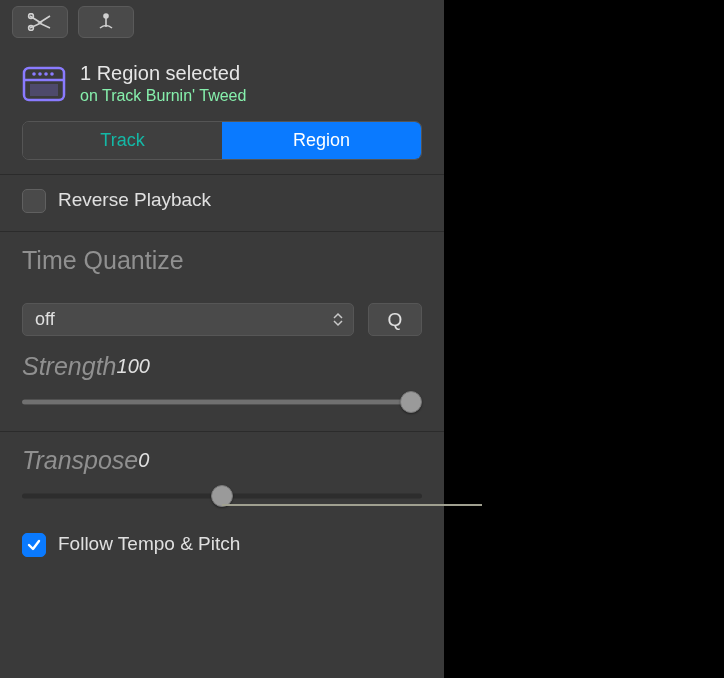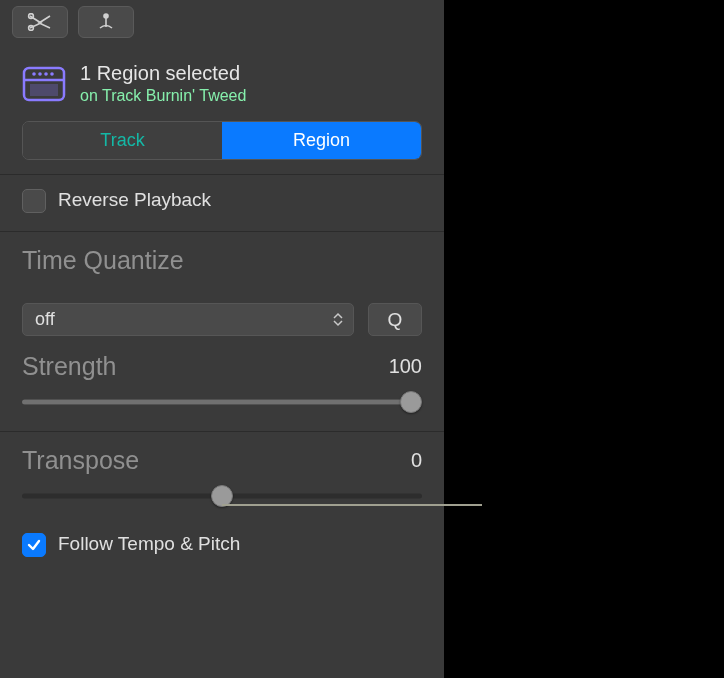--- a/index.html
+++ b/index.html
@@ -16,21 +16,21 @@
   .seg-item { flex: 1; text-align: center; padding: 8px 0; font-size: 18px; background: #3f3f3f; color: #14b8a6; }
   .seg-item.active { background: #0a7aff; color: #fff; }
   .section { border-top: 1px solid #2b2b2b; padding: 14px 22px 18px 22px; }
   .name-field { width: 100%; background: #4a4a4a; border: 1px solid #565656; border-radius: 5px; color: #e0e0e0; font-size: 18px; text-align: center; padding: 7px 0; margin-bottom: 18px; }
   .check-row { display: flex; align-items: flex-start; gap: 12px; }
   .checkbox { width: 24px; height: 24px; border-radius: 5px; background: #4a4a4a; border: 1px solid #606060; display: flex; align-items: center; justify-content: center; flex-shrink: 0; }
   .checkbox.checked { background: #0a7aff; border-color: #0a7aff; }
   .checkbox svg { width: 16px; height: 16px; }
   .check-label { color: #e0e0e0; font-size: 19px; }
   .label { color: #909090; font-size: 25px; margin-bottom: 10px; }
-  .param-row { display: flex; justify-content: space-between; align-items: center; margin-bottom: 8px; }
+  .param-row { display: flex; align-items: center; margin-bottom: 8px; font-style: italic; }
   .param-row .label { margin-bottom: 0; }
   .val { color: #e0e0e0; font-size: 20px; }
   .dd-row { display: flex; gap: 14px; margin-top: 28px; }
   .dropdown { flex: 1; background: #4a4a4a; border: 1px solid #565656; border-radius: 5px; display: flex; align-items: center; justify-content: space-between; padding: 5px 10px 5px 12px; }
   .dropdown-text { color: #e0e0e0; font-size: 18px; }
   .q-btn { width: 54px; background: #4a4a4a; border: 1px solid #565656; border-radius: 5px; display: flex; align-items: center; justify-content: center; color: #e0e0e0; font-size: 19px; }
   .slider { position: relative; height: 22px; margin-top: 10px; }
   .track { position: absolute; top: 50%; left: 0; right: 0; height: 5px; background: #2d2d2d; border-radius: 3px; transform: translateY(-50%); }
   .fill { position: absolute; top: 50%; left: 0; height: 5px; background: #707070; border-radius: 3px; transform: translateY(-50%); }
   .knob { position: absolute; top: 50%; width: 22px; height: 22px; border-radius: 50%; background: #9a9a9a; border: 1px solid #777; transform: translate(-50%, -50%); box-shadow: 0 1px 2px rgba(0,0,0,0.4); }

